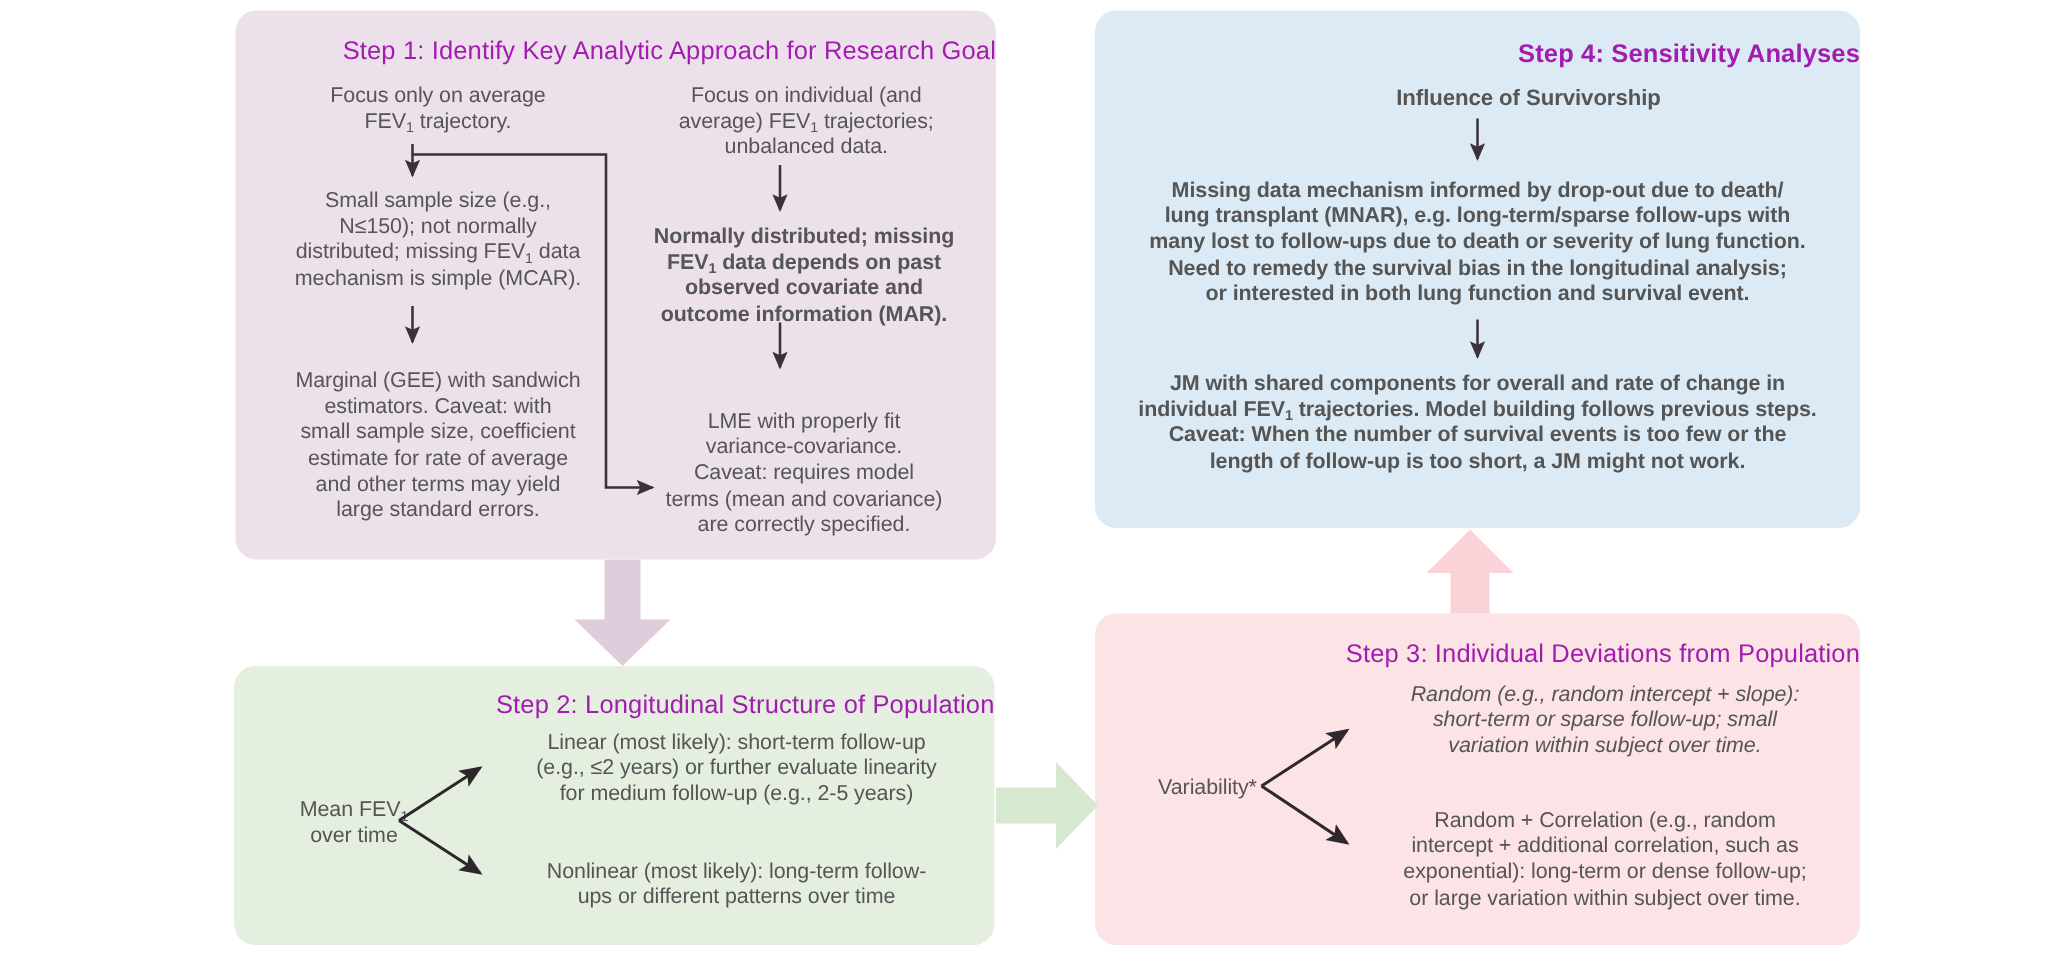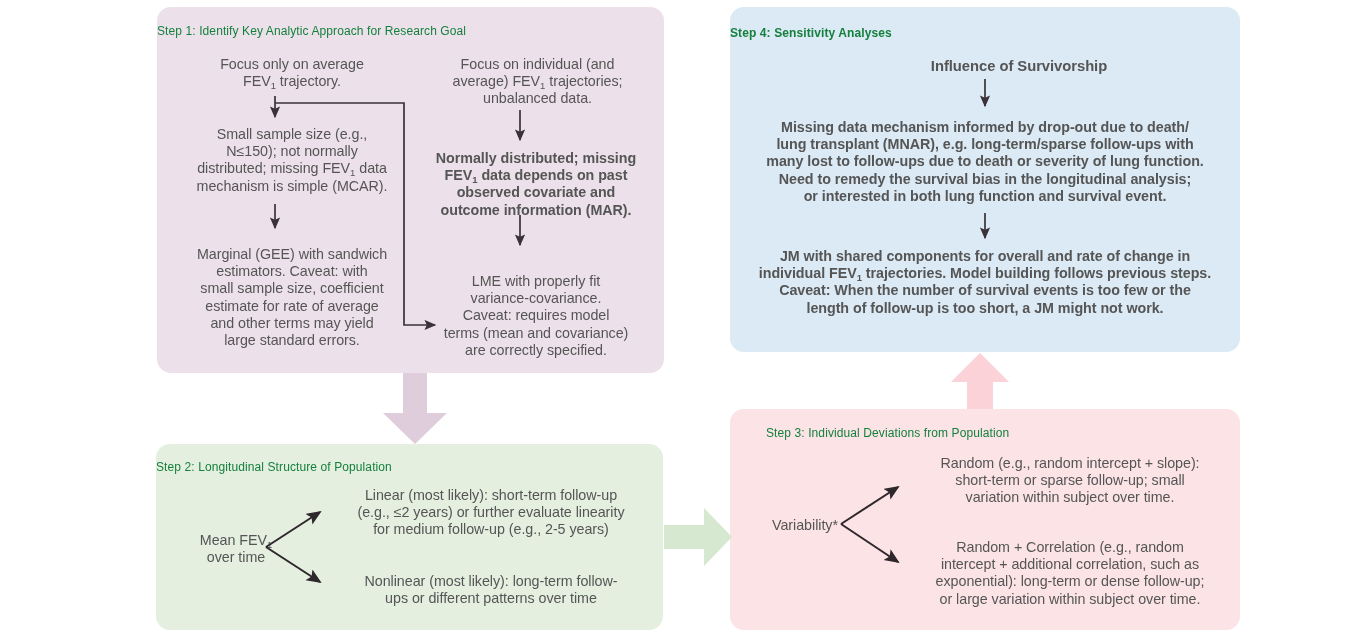--- a/index.html
+++ b/index.html
@@ -18,23 +18,23 @@
     position: relative;
     width: 1368px;
     height: 643px;
   }
   .panel {
     position: absolute;
     border-radius: 14px;
     box-sizing: border-box;
   }
   .panel-title {
-    text-align: left;
-    font-size: 12px;
-    color: #15803d;
+    text-align: right;
+    font-size: 17px;
+    color: #a21caf;
     letter-spacing: 0.1px;
   }
   .txt {
     position: absolute;
     text-align: center;
     font-size: 14.3px;
     line-height: 17.2px;
     color: #555555;
     letter-spacing: -0.05px;
   }
@@ -168,25 +168,25 @@
       <span>for medium follow-up (e.g., 2-5 years)</span>
     </div>
 
     <div class="txt" style="left:170px; top:129px; width:330px;">
       <span>Nonlinear (most likely): long-term follow-</span><br>
       <span>ups or different patterns over time</span>
     </div>
   </div>
 
   <div class="panel" id="step3">
-    <div class="panel-title" style="position:absolute;left:0;top:17px;width:510px;margin-left:36px;">Step 3: Individual Deviations from Population</div>
+    <div class="panel-title" style="position:absolute;left:0;top:17px;width:510px;">Step 3: Individual Deviations from Population</div>
 
     <div class="txt" style="left:20px; top:108px; width:110px;">Variability*</div>
 
-    <div class="txt" style="left:175px; top:46px; width:330px;">
+    <div class="txt" style="left:175px; top:46px; width:330px;font-style:italic;">
       <span>Random (e.g., random intercept + slope):</span><br>
       <span>short-term or sparse follow-up; small</span><br>
       <span>variation within subject over time.</span>
     </div>
 
     <div class="txt" style="left:175px; top:130px; width:330px;">
       <span>Random + Correlation (e.g., random</span><br>
       <span>intercept + additional correlation, such as</span><br>
       <span>exponential): long-term or dense follow-up;</span><br>
       <span>or large variation within subject over time.</span>

